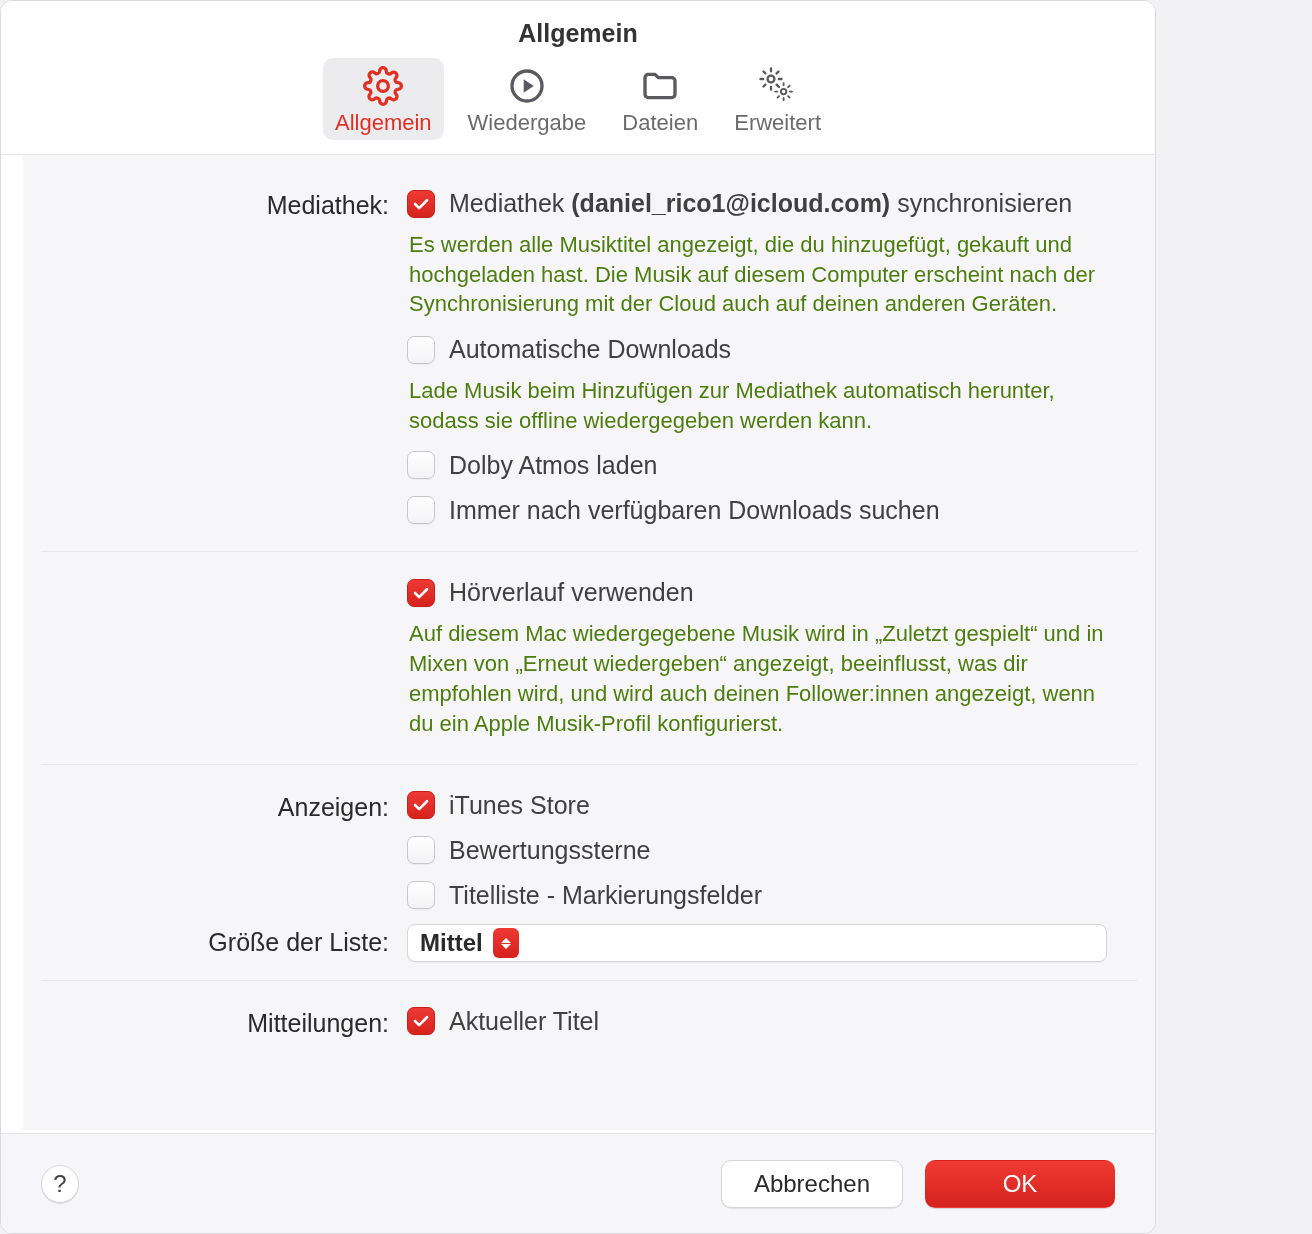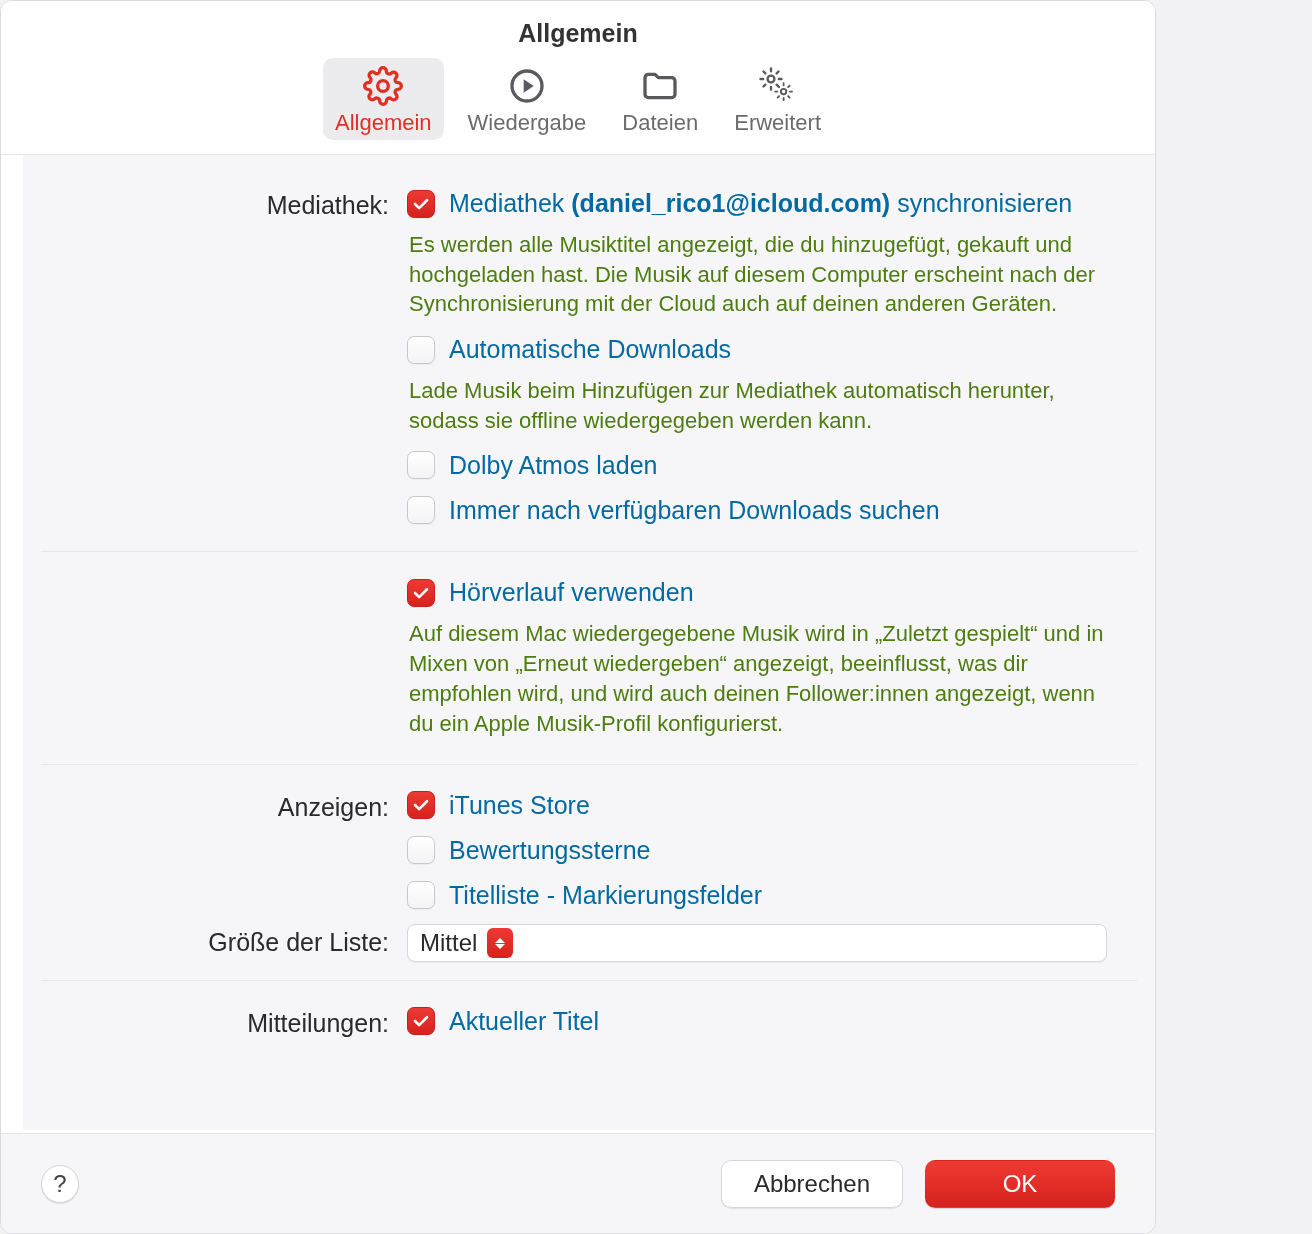--- a/index.html
+++ b/index.html
@@ -111,21 +111,21 @@
     box-shadow: 0 1px 0 rgba(0,0,0,0.04);
     cursor: pointer;
   }
   .checkbox.checked {
     background: linear-gradient(#ee3a33,#d6221c);
     border-color: #c91f19;
   }
   .checkbox.checked svg { display:block; }
   .checkbox svg { display:none; }
 
-  .opt-label { font-size: 25px; color: #0369a1; }
+  .opt-label { font-size: 25px; color: #404040; }
   .opt-label .bold { font-weight: 700; }
   .desc {
     font-size: 22px;
     color: #4d7c0f;
     line-height: 1.35;
     padding-left: 2px;
     max-width: 860px;
   }
 
   .select-wrap {
@@ -328,21 +328,21 @@
         </div>
         <div class="row">
           <div class="checkbox">
             
           </div>
           <span class="opt-label">Titelliste - Markierungsfelder</span>
         </div>
       </div>
 
       <div class="section-label" style="padding-top:18px;">Größe der Liste:</div>
-      <div class="section-content" style="padding-top:14px;">
+      <div class="section-content" style="padding-top:14px;font-weight:bold;">
         <div class="select-wrap">
           <span class="val">Mittel</span>
           <span class="select-stepper"></span>
         </div>
       </div>
     </div>
 
     <div class="section">
       <div class="section-label">Mitteilungen:</div>
       <div class="section-content">

